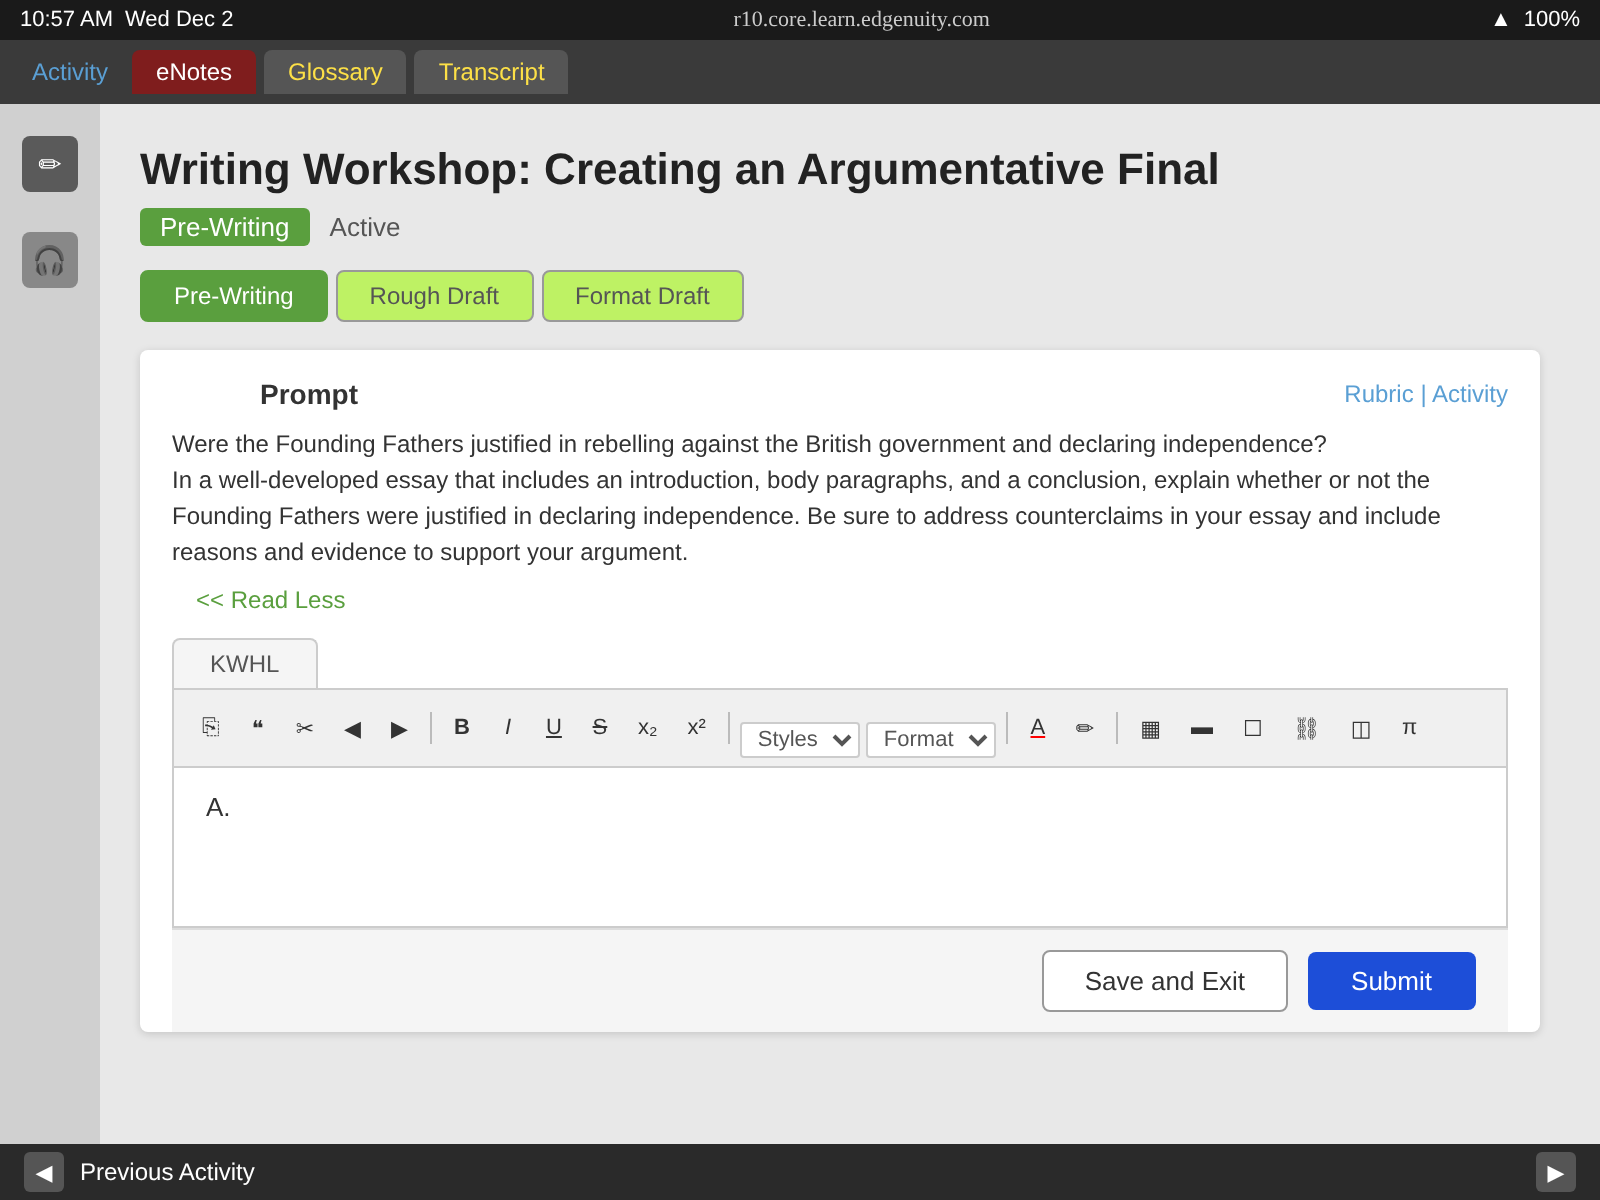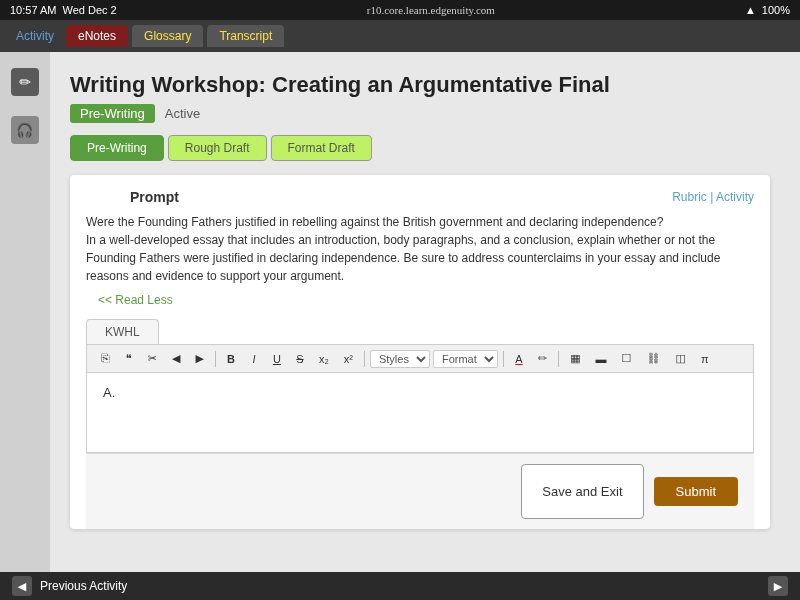--- a/index.html
+++ b/index.html
@@ -226,20 +226,21 @@
     }
     .toolbar-sep { width: 1px; height: 16px; background: #bbb; margin: 0 2px; }
     .toolbar-select {
       font-size: 11px;
       border: 1px solid #ccc;
       background: white;
       padding: 1px 4px;
       border-radius: 2px;
       color: #555;
       cursor: pointer;
+      margin-top: 12px;
     }
     .toolbar-btn-bold { font-weight: bold; }
     .toolbar-btn-italic { font-style: italic; }
     .toolbar-btn-underline { text-decoration: underline; }
     .toolbar-btn-strike { text-decoration: line-through; }
 
     
     #editor-area {
       border: 1px solid #ccc;
       border-top: none;
@@ -254,33 +255,33 @@
     #action-bar {
       background: #f5f5f5;
       border-top: 1px solid #ddd;
       padding: 10px 16px;
       display: flex;
       justify-content: flex-end;
       gap: 10px;
       align-items: center;
     }
     .btn-save {
-      padding: 19px 20px;
+      padding: 7px 20px;
       font-size: 13px;
       border: 1px solid #999;
       background: white;
       border-radius: 4px;
       cursor: pointer;
       color: #333;
     }
     .btn-submit {
       padding: 7px 22px;
       font-size: 13px;
       border: none;
-      background: #a16207;
+      background: #1d4ed8;
       color: white;
       border-radius: 4px;
       cursor: pointer;
     }
 
     
     #bottom-bar {
       height: 28px;
       background: #2a2a2a;
       display: flex;

